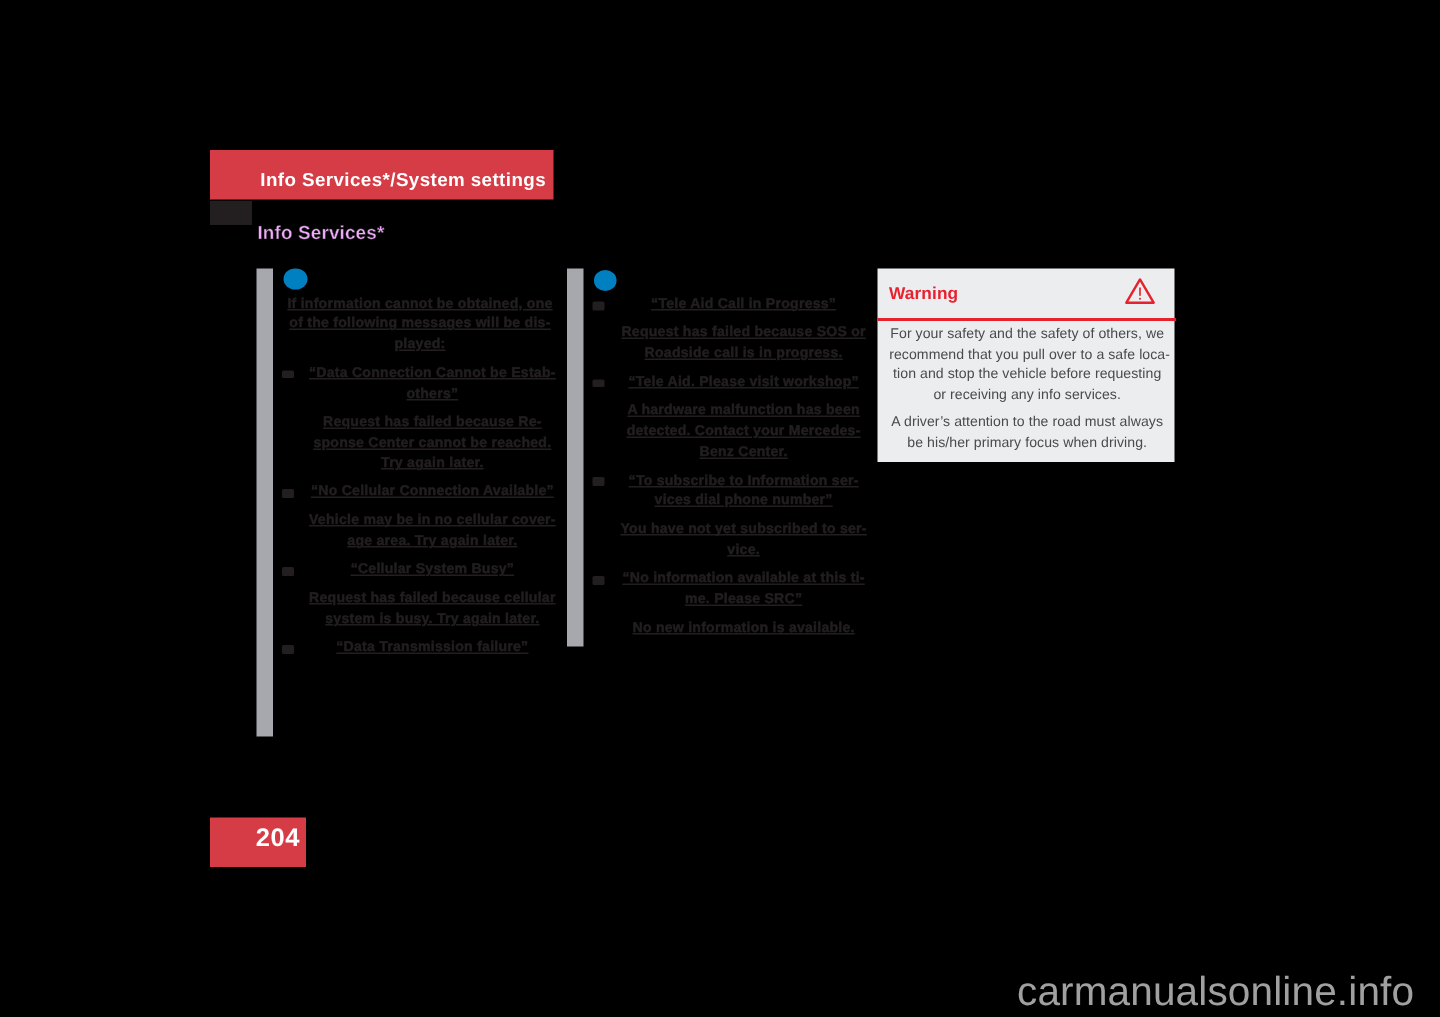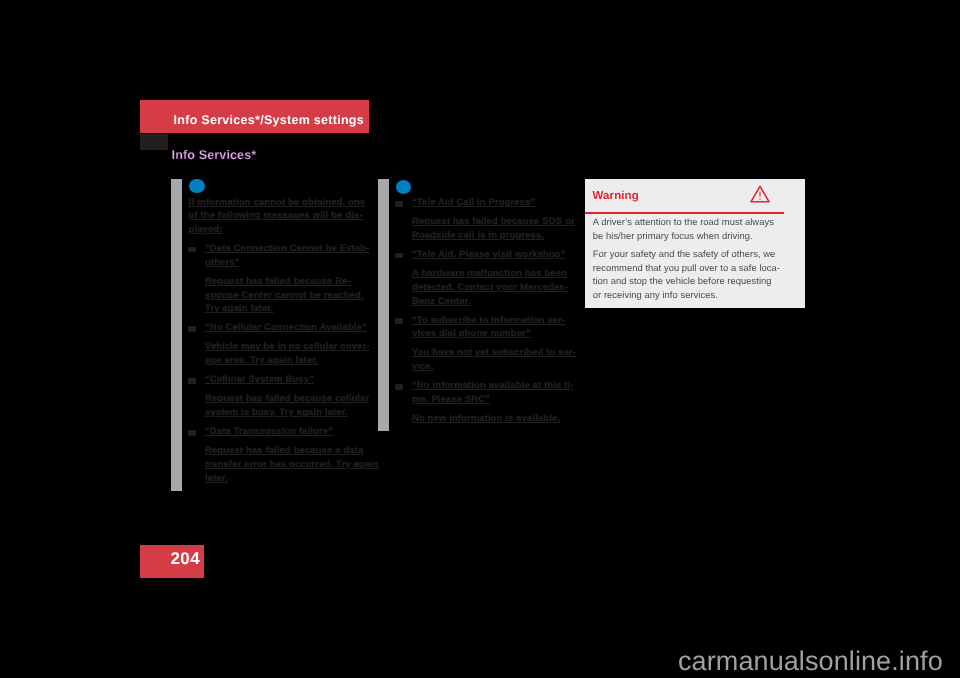--- a/index.html
+++ b/index.html
@@ -1,35 +1,35 @@
 <!DOCTYPE html>
 <html><head>
 <meta charset="utf-8">
 <style>
   html,body{margin:0;padding:0;}
   body{width:960px;height:678px;background:#000;font-family:"Liberation Sans",sans-serif;overflow:hidden;-webkit-font-smoothing:antialiased;text-rendering:geometricPrecision;}
-  .page{position:absolute;left:0;top:0;width:960px;height:678px;}
+  .page{position:absolute;left:0;top:0;width:960px;height:678px;text-align:center;}
   .aa{filter:blur(0px);}
 
   .hdr-band{position:absolute;left:140px;top:100px;width:229px;height:33px;background:rgba(214,60,70,0.996);}
   .hdr-band .t{opacity:0.999;position:absolute;right:5.0px;top:12.6px;color:#fff;font-size:12.5px;font-weight:bold;white-space:nowrap;letter-spacing:0.28px;}
   .sect-tab{position:absolute;left:140px;top:133.6px;width:28.4px;height:16.6px;background:#231f20;}
   .sect-title{position:absolute;-webkit-text-stroke:0.3px #231f20;left:171.6px;top:136.3px;color:#f0abfc;font-size:12.6px;font-weight:bold;white-space:nowrap;letter-spacing:0.1px;margin-top:12px;}
 
   .colrule{position:absolute;background:#a6a8ad;width:11.4px;}
   .bluedot{position:absolute;width:15.7px;height:14.2px;border-radius:50%;background:#0080c0;}
 
   .col{position:absolute;color:#231f20;-webkit-text-stroke:0.32px #231f20;font-weight:bold;font-size:9.4px;line-height:13.7px;letter-spacing:0.17px;white-space:nowrap;}
   .col p{margin:0;text-decoration:underline;}
   .col p.sp{margin-top:5.4px;}
   .col p.bul{position:relative;padding-left:16.5px;margin-top:5.4px;}
   .col p.bul::before{content:"";position:absolute;left:-0.5px;top:5.6px;width:8px;height:5.8px;background:#231f20;border-radius:1px;}
   .col p.ind{padding-left:16.5px;}
 
-  .warn{position:absolute;left:585px;top:179px;width:220px;height:129px;background:rgba(236,238,240,0.996);}
+  .warn{position:absolute;left:585px;top:179px;width:198px;height:129px;background:rgba(236,238,240,0.996);}
   .warn-title{opacity:0.999;position:absolute;left:7.6px;top:11.2px;color:#e8212f;font-weight:bold;font-size:11.5px;letter-spacing:0.1px;}
   .warn-rule{position:absolute;left:0;top:32.5px;width:199px;height:2.4px;background:#e8212f;}
   .warn-body{opacity:0.999;position:absolute;left:7.8px;top:36px;width:184px;color:#494a4c;font-size:9.4px;line-height:13.5px;white-space:nowrap;letter-spacing:0.05px;}
   .warn-body p{margin:0 0 5.3px 0;}
   .warn-ico{position:absolute;left:750px;top:185.3px;width:20px;height:18px;}
 
   .pagenum{position:absolute;left:140px;top:545px;width:64px;height:33px;background:rgba(214,60,70,0.996);}
   .pagenum .t{opacity:0.999;position:absolute;right:4px;top:4.2px;color:#fff;font-weight:bold;font-size:17px;letter-spacing:0.4px;}
   .wm{position:absolute;left:678px;top:646px;color:#a0a0a0;font-size:27px;letter-spacing:.1px;}
 </style>
@@ -48,42 +48,41 @@
   <div class="bluedot" style="left:189px;top:178.8px"></div>
   <div class="col aa" id="col0" style="left:188.5px;top:194.6px;width:183px">
       <p><span>If information cannot be obtained, one</span><br><span>of the following messages will be dis-</span><br><span>played:</span></p>
       <p class="bul"><span>“Data Connection Cannot be Estab-</span><br><span>others”</span></p>
       <p class="ind sp"><span>Request has failed because Re-</span><br><span>sponse Center cannot be reached.</span><br><span>Try again later.</span></p>
       <p class="bul"><span>“No Cellular Connection Available”</span></p>
       <p class="ind sp"><span>Vehicle may be in no cellular cover-</span><br><span>age area. Try again later.</span></p>
       <p class="bul"><span>“Cellular System Busy”</span></p>
       <p class="ind sp"><span>Request has failed because cellular</span><br><span>system is busy. Try again later.</span></p>
       <p class="bul"><span>“Data Transmission failure”</span></p>
-      <p class="ind sp"><span>Request has failed because a data</span><br><span>transfer error has occurred. Try again</span><br><span>later.</span></p>
     </div>
 
   <div class="colrule" style="left:377.8px;top:178.9px;height:252.3px"></div>
   <div class="bluedot" style="left:395.6px;top:179.6px"></div>
   <div class="col aa" id="col1" style="left:395.5px;top:189.8px;width:184px">
       <p class="bul"><span>“Tele Aid Call in Progress”</span></p>
       <p class="ind sp"><span>Request has failed because SOS or</span><br><span>Roadside call is in progress.</span></p>
       <p class="bul"><span>“Tele Aid. Please visit workshop”</span></p>
       <p class="ind sp"><span>A hardware malfunction has been</span><br><span>detected. Contact your Mercedes-</span><br><span>Benz Center.</span></p>
       <p class="bul"><span>“To subscribe to Information ser-</span><br><span>vices dial phone number”</span></p>
       <p class="ind sp"><span>You have not yet subscribed to ser-</span><br><span>vice.</span></p>
       <p class="bul"><span>“No information available at this ti-</span><br><span>me. Please SRC”</span></p>
       <p class="ind sp"><span>No new information is available.</span></p>
     </div>
 
   <div class="warn aa">
     <div class="warn-title aa">Warning</div>
     <div class="warn-rule"></div>
     <div class="warn-body aa" id="warnbody">
+        <p><span>For your safety and the safety of others, we</span><br><span>recommend that you pull over to a safe loca-</span><br><span>tion and stop the vehicle before requesting</span><br><span>or receiving any info services.</span></p>
         <p><span>A driver’s attention to the road must always</span><br><span>be his/her primary focus when driving.</span></p>
-        <p><span>For your safety and the safety of others, we</span><br><span>recommend that you pull over to a safe loca-</span><br><span>tion and stop the vehicle before requesting</span><br><span>or receiving any info services.</span></p>
       </div>
   </div>
   <svg class="warn-ico" viewBox="0 0 200 180">
     <path d="M100 13 L191 168 L9 168 Z" fill="none" stroke="#e8212f" stroke-width="16" stroke-linejoin="round"></path>
     <path d="M100 66 L100 121" stroke="#e8212f" stroke-width="11" stroke-linecap="butt"></path>
     <circle cx="100" cy="142" r="6.5" fill="#e8212f"></circle>
   </svg>
 
   <div class="pagenum aa">
     <div class="t aa">204</div>

